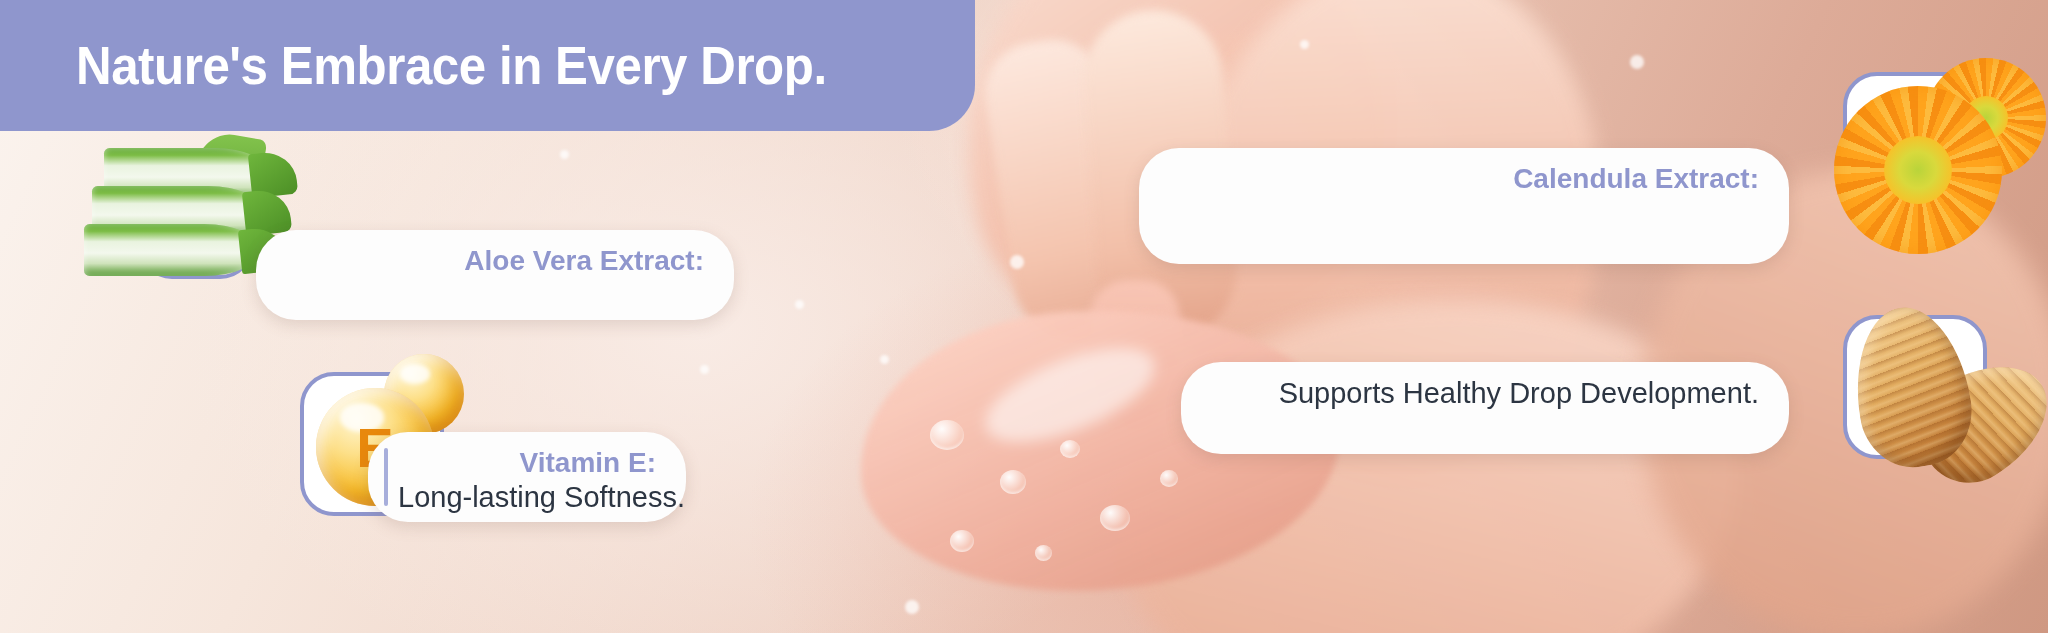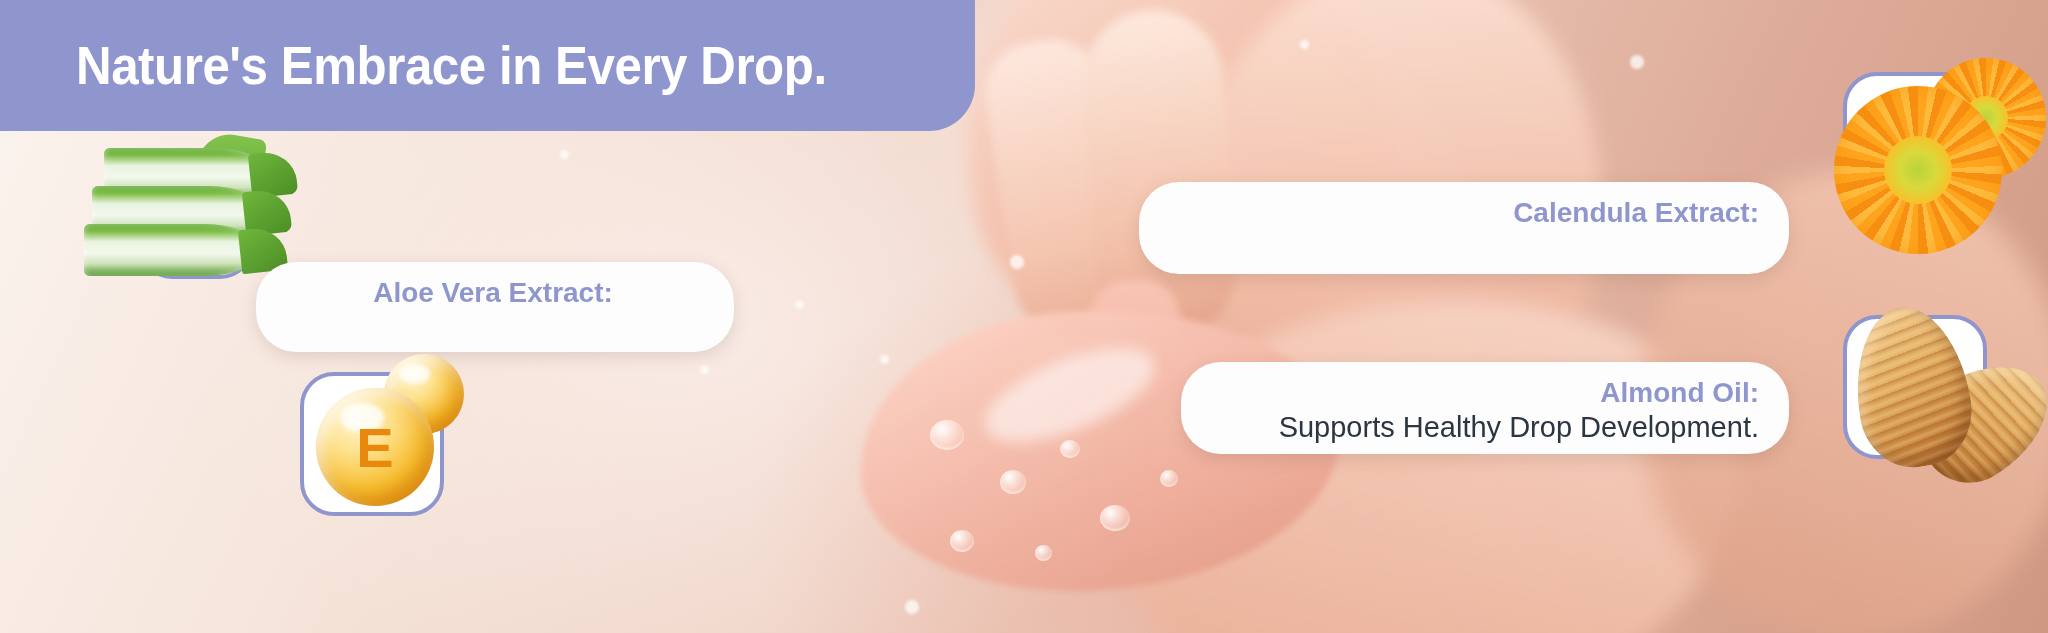--- a/index.html
+++ b/index.html
@@ -51,27 +51,27 @@
   .title-ribbon{position:absolute;left:0;top:0;width:975px;height:131px;
     background:#8f96cd;border-bottom-right-radius:46px;display:flex;align-items:center;}
   .title-text{margin-left:76px;color:#ffffff;font-size:53px;font-weight:bold;letter-spacing:-0.5px;
     transform:scaleX(.93);transform-origin:left center;white-space:nowrap;}
 
   
   .card{position:absolute;background:#fdfdfd;border-radius:40px;
     box-shadow:0 5px 16px rgba(120,90,80,.18);padding:14px 30px;box-sizing:border-box;}
   .card .ttl{font-size:28px;font-weight:bold;color:#8f96cd;line-height:1.22;white-space:nowrap;}
   .card .sub{font-size:29px;color:#2c3542;line-height:1.22;white-space:nowrap;}
-  .card.left{text-align:center;margin-top:32px;}
+  .card.left{text-align:right;}
   .card.right{text-align:right;}
   .divider{position:absolute;left:16px;top:16px;bottom:16px;width:4px;border-radius:3px;background:#a7aedb;}
 
   #card-aloe{left:256px;top:230px;width:478px;height:90px;padding-left:26px;}
   #card-vite{left:368px;top:432px;width:318px;height:90px;padding-left:30px;}
-  #card-cal{left:1139px;top:148px;width:650px;height:92px;padding-right:30px;margin-top:34px;}
+  #card-cal{left:1139px;top:148px;width:650px;height:116px;padding-right:30px;}
   #card-alm{left:1181px;top:362px;width:608px;height:92px;padding-right:30px;}
 
   
   .frame{position:absolute;border:4px solid #8f96cd;border-radius:34px;background:#ffffff;box-sizing:border-box;}
   #frame-aloe{left:138px;top:155px;width:116px;height:124px;background:transparent;}
   #frame-vite{left:300px;top:372px;width:144px;height:144px;}
   #frame-cal{left:1843px;top:72px;width:144px;height:144px;}
   #frame-alm{left:1843px;top:315px;width:144px;height:144px;}
 
   .iconwrap{position:absolute;overflow:visible;}
@@ -193,39 +193,43 @@
   <div class="iconwrap" id="vite-art">
     <div class="cap" id="cap-sm">
         <div class="glint"></div>
       </div>
     <div class="cap" id="cap-lg">
         <div class="glint"></div>
       </div>
     <div class="cap-e">E</div>
   </div>
 
+  <div class="card left" id="card-vite">
+    <div class="divider"></div>
+    <div class="ttl">Vitamin E:</div>
+    <div class="sub">Long-lasting Softness.</div>
+  </div>
 
   <div class="card right" id="card-cal">
     <div class="ttl">Calendula Extract:</div>
   </div>
 
   <div class="frame" id="frame-cal"></div>
   <div class="iconwrap" id="cal-art">
     <div class="flower" id="flw-back">
       <div class="petals"></div>
       <div class="core"></div>
     </div>
     <div class="flower" id="flw-front">
       <div class="petals"></div>
       <div class="core"></div>
     </div>
   </div>
 
   <div class="card right" id="card-alm">
-    <div class="ttl">Almond Oil:</div>
     <div class="sub">Supports Healthy Drop Development.</div>
   </div>
 
   <div class="frame" id="frame-alm"></div>
   <div class="iconwrap" id="alm-art">
     <div class="almond" id="alm2"></div>
     <div class="almond" id="alm1"></div>
   </div>
 
 </div>

